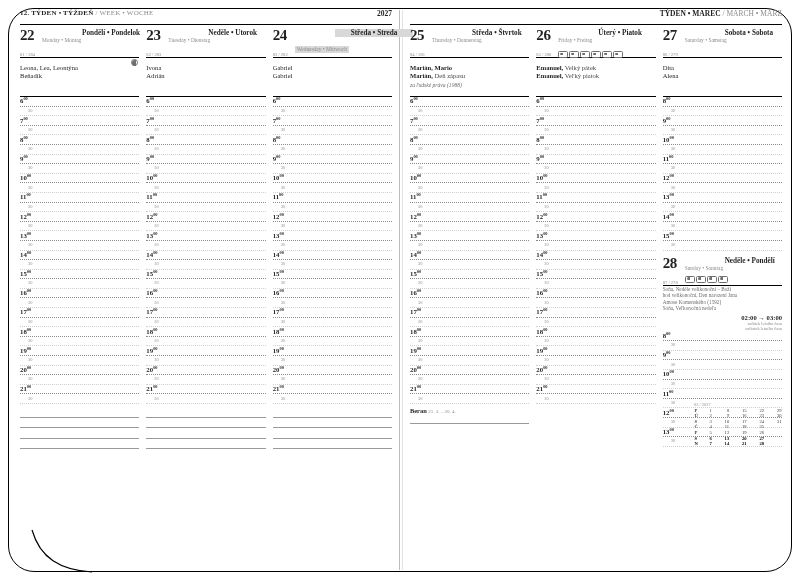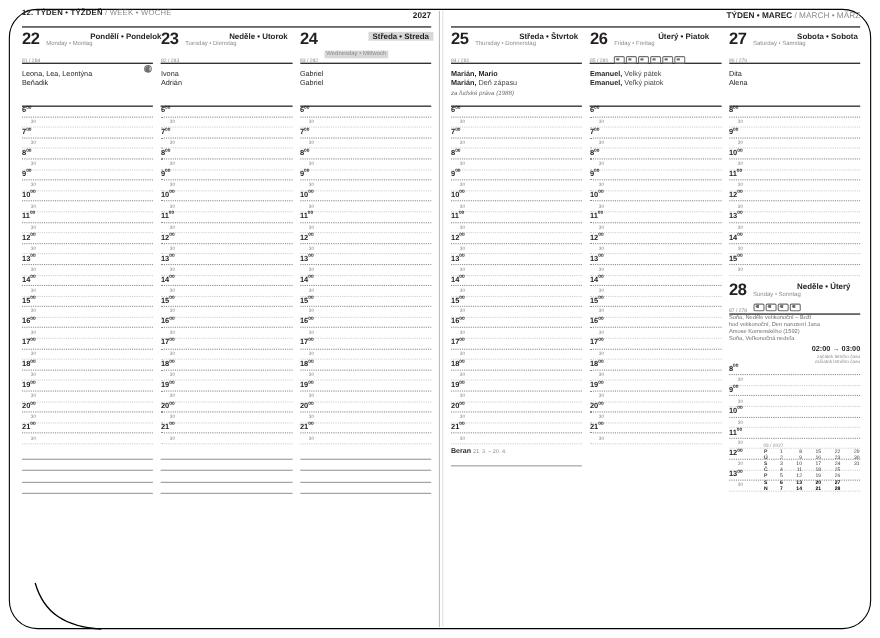--- a/index.html
+++ b/index.html
@@ -6,21 +6,21 @@
   body{width:800px;height:580px;font-family:"Liberation Sans",sans-serif;color:#231f20;}
   #page{position:relative;width:800px;height:580px;overflow:hidden;background:#fff;}
 
   
   .book{position:absolute;left:8px;top:8px;width:784px;height:564px;border:1.5px solid #000;border-radius:26px;box-sizing:border-box;background:#fff;}
   .spine{position:absolute;left:399px;top:10px;width:1px;height:560px;background:#bdbdbd;}
   .spine2{position:absolute;left:402px;top:10px;width:1px;height:560px;background:#e2e2e2;}
   .corner-curl{position:absolute;left:30px;bottom:6px;width:70px;height:46px;}
   .corner-curl svg{display:block;}
 
-  .page{position:absolute;top:8px;height:548px;box-sizing:border-box;}
+  .page{position:absolute;top:8px;height:548px;box-sizing:border-box;font-family:Liberation Serif, serif;}
   .page-left{left:20px;width:372px;}
   .page-right{left:410px;width:372px;}
 
   
   .topbar{position:relative;height:16px;border-bottom:1px solid #000;margin-bottom:4px;}
   .topbar .tb-left{position:absolute;left:0;top:1px;font-size:7px;letter-spacing:.2px;}
   .topbar .tb-left b{font-weight:bold;}
   .topbar .tb-left .muted{color:#8c8c8c;}
   .topbar .tb-right{position:absolute;right:0;top:1px;font-size:7.5px;font-weight:bold;}
   .topbar .tb-right .muted{color:#8c8c8c;font-weight:normal;margin-top:12px;}
@@ -32,21 +32,21 @@
   .dayhead{border-bottom:1px solid #000;padding-bottom:1px;position:relative;height:27px;}
   .dnum{position:absolute;left:0;top:-1px;font-size:15px;font-weight:bold;line-height:15px;letter-spacing:-0.4px;}
   .dnames{position:absolute;left:22px;top:0px;}
   .dn1{font-size:7.2px;font-weight:bold;line-height:8px;white-space:nowrap;margin-left:40px;}
   .dn2{font-size:5.4px;color:#8c8c8c;line-height:7px;white-space:nowrap;}
   .dmeta{position:absolute;left:0;bottom:0px;font-size:4.6px;color:#8c8c8c;}
   .moon{position:absolute;right:1px;bottom:-9px;width:7px;height:7px;border:.7px solid #6f6f6f;border-radius:50%;box-sizing:border-box;}
   .moon i{position:absolute;left:0;top:0;width:3.3px;height:5.6px;background:#6f6f6f;border-radius:5px 0 0 5px;}
 
   
-  .dayhead.hl .dn1{background:#d8d8d8;padding:0 4px;}
+  .dayhead.hl .dn1{background:#d8d8d8;padding:0 16px;}
   .dayhead.hl .dn2{background:#d8d8d8;padding:0 2px;display:inline-block;}
 
   
   .dots{position:absolute;left:22px;bottom:-1px;display:flex;gap:1px;align-items:center;}
   .dots span{display:block;width:8px;height:5px;border:.6px solid #6f6f6f;border-radius:1.5px;position:relative;}
   .dots span::after{content:"";position:absolute;left:1px;top:.7px;width:3px;height:2.8px;background:#6f6f6f;border-radius:3px 0 0 3px;}
 
   
   .names{height:32px;padding-top:6px;font-size:6.6px;line-height:8.4px;}
   .names .b{font-weight:bold;}
@@ -765,21 +765,21 @@
             </div>
             <div class="hr half-row">
               <span class="half">30</span>
             </div>
           </div>
 
         <div class="sunday">
           <div class="dayhead">
             <div class="dnum">28</div>
             <div class="dnames">
-              <div class="dn1">Neděle • Úterý</div>
+              <div class="dn1">Neděle • Pondělí</div>
               <div class="dn2">Sunday • Sonntag</div>
             </div>
             <div class="dmeta">87 / 278</div>
             <div class="dots" style="left:22px;bottom:2px;">
                 <span></span>
                 <span></span>
                 <span></span>
                 <span></span>
               </div>
           </div>

